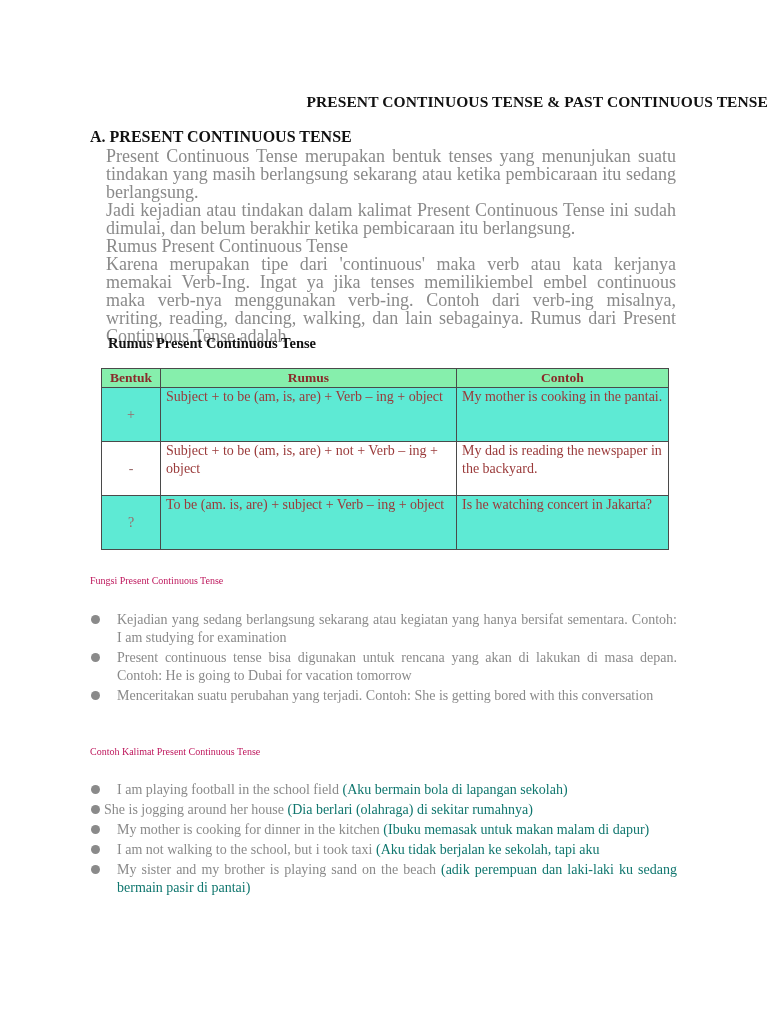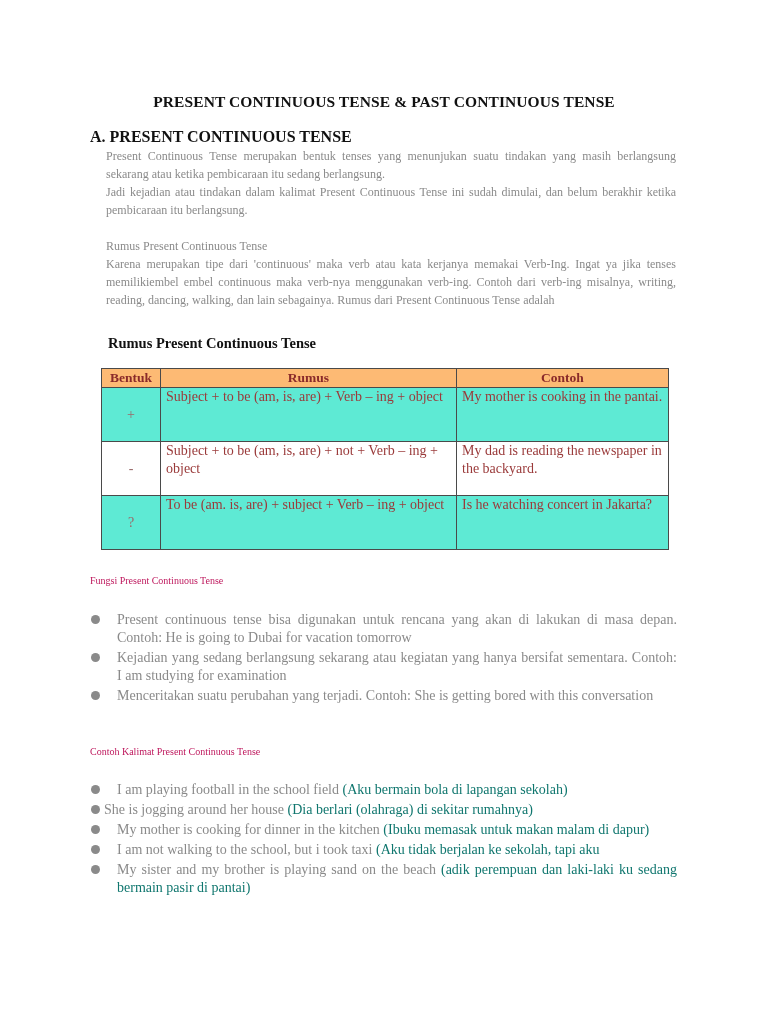--- a/index.html
+++ b/index.html
@@ -1,27 +1,27 @@
 <!DOCTYPE html>
 <html><head>
 <meta charset="utf-8">
 <style>
   html, body { margin:0; padding:0; }
   body { width:768px; height:1024px; background:#ffffff; position:relative; overflow:hidden;
          font-family:"Liberation Serif", "DejaVu Serif", serif; }
   .abs { position:absolute; }
-  .title { left:0; width:768px; top:93px; text-align:center; font-weight:bold; font-size:15.5px; color:#111; letter-spacing:0.1px; }
+  .title { left:0; width:768px; top:93px; text-align:right; font-weight:bold; font-size:15.5px; color:#111; letter-spacing:0.1px; }
   .heading { left:90px; top:128px; font-weight:bold; font-size:16px; color:#111; }
-  .para { left:106px; width:570px; font-size:12px; line-height:18px; color:#8a8a8a; text-align:justify; }
+  .para { left:106px; width:570px; font-size:18px; line-height:18px; color:#8a8a8a; text-align:justify; }
   .para p { margin:0; }
   .tbl-caption { left:108px; top:335px; font-weight:bold; font-size:14.5px; color:#111; }
   table.rumus { position:absolute; left:101px; top:368px; width:568px; border-collapse:collapse;
                 font-size:14px; line-height:18px; color:#9a3a3a; }
   table.rumus th, table.rumus td { border:1.5px solid #4a4a4a; vertical-align:top; padding:0 5px; }
-  table.rumus th { height:17px; font-weight:bold; color:#8a2a2a; background:#fdba74; text-align:center; font-size:13.5px; }
+  table.rumus th { height:17px; font-weight:bold; color:#8a2a2a; background:#86efac; text-align:center; font-size:13.5px; }
   table.rumus td { height:53px; }
   table.rumus tr.pink td { background:#5eead4; }
   table.rumus tr.white td { background:#ffffff; }
   td.sym { text-align:center; vertical-align:middle !important; color:#9a6a6a; width:48px; }
   td.formula { width:285px; }
   .section-label { left:90px; font-size:10px; color:#be185d; }
   ul.blist { position:absolute; left:90px; width:587px; margin:0; padding:0; list-style:none; font-size:14px; line-height:18px; color:#8a8a8a; }
   ul.blist li { position:relative; padding-left:27px; text-align:justify; }
   ul.blist li .dot { position:absolute; left:1px; top:4px; width:9px; height:9px; border-radius:50%; background:#8a8a8a; }
   ul.fungsi li { margin-bottom:2px; }
@@ -71,22 +71,22 @@
       <td class="sym">?</td>
       <td class="formula">To be (am. is, are) + subject +  Verb – ing + object</td>
       <td>Is he watching concert in Jakarta?</td>
     </tr>
   </tbody>
 </table>
 
 <div class="abs section-label" style="top:575px;">Fungsi Present Continuous Tense</div>
 
 <ul class="blist fungsi" style="top:611px;">
+  <li><span class="dot"></span><span>Kejadian yang sedang berlangsung sekarang atau kegiatan yang hanya bersifat sementara. Contoh: I am studying for examination</span></li>
   <li><span class="dot"></span><span>Present continuous tense bisa digunakan untuk rencana yang akan di lakukan di masa depan. Contoh: He is going to Dubai for vacation tomorrow</span></li>
-  <li><span class="dot"></span><span>Kejadian yang sedang berlangsung sekarang atau kegiatan yang hanya bersifat sementara. Contoh: I am studying for examination</span></li>
   <li><span class="dot"></span><span>Menceritakan suatu perubahan yang terjadi. Contoh: She is getting bored with this conversation</span></li>
 </ul>
 
 <div class="abs section-label" style="top:746px;">Contoh Kalimat Present Continuous Tense</div>
 
 <ul class="blist contoh" style="top:781px;">
   <li><span class="dot"></span><span>I am playing football in the school field </span><span class="red">(Aku bermain bola di lapangan sekolah)</span></li>
   <li class="tight"><span class="dot"></span><span>She is jogging around her house </span><span class="red">(Dia berlari (olahraga) di sekitar rumahnya)</span></li>
   <li><span class="dot"></span><span>My mother is cooking for dinner in the kitchen </span><span class="red">(Ibuku memasak untuk makan malam di dapur)</span></li>
   <li><span class="dot"></span><span>I am not walking to the school, but i took taxi </span><span class="red">(Aku tidak berjalan ke sekolah, tapi aku</span></li>

